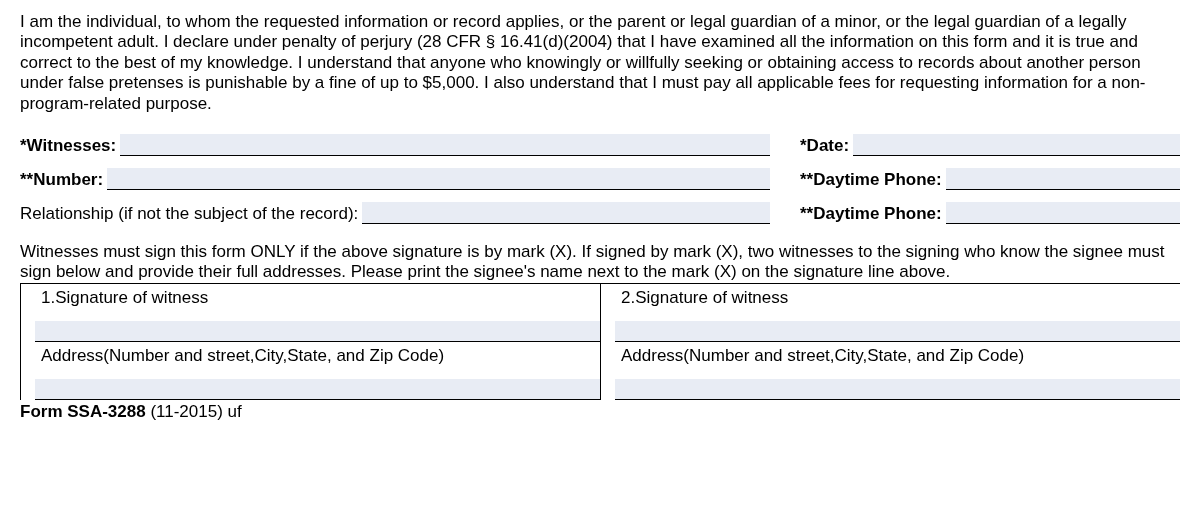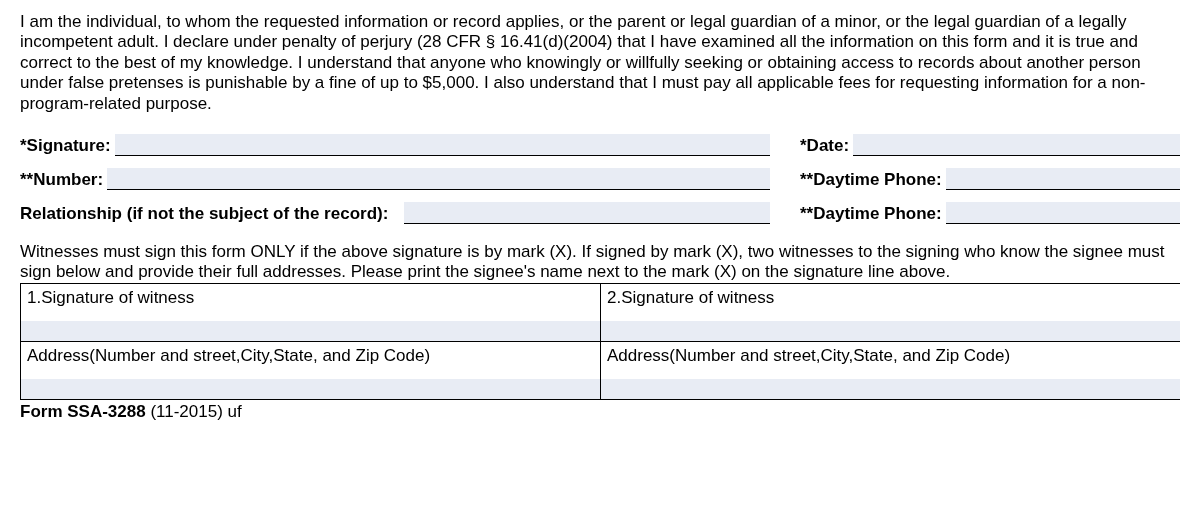--- a/index.html
+++ b/index.html
@@ -25,23 +25,23 @@
   .field-group {
     display: flex;
     align-items: flex-end;
   }
   .field-label {
     font-weight: bold;
     white-space: nowrap;
     padding-right: 4px;
   }
   .field-label-normal {
-    font-weight: bold;
+    font-weight: normal;
     white-space: nowrap;
-    padding-right: 16px;
+    padding-right: 4px;
   }
   .field-input {
     border: none;
     border-bottom: 1px solid #000;
     background-color: #e8ecf4;
     height: 22px;
     font-size: 16px;
     padding: 2px 4px;
     outline: none;
   }
@@ -61,20 +61,21 @@
     flex-direction: column;
   }
   .witness-col:first-child {
     border-right: 1px solid #000;
   }
   .witness-cell {
     border-bottom: 1px solid #000;
     padding: 4px 6px 0 6px;
     height: 58px;
     position: relative;
+    margin-left: 14px;
   }
   .witness-cell-label {
     font-weight: normal;
   }
   .witness-fill {
     background-color: #e8ecf4;
     position: absolute;
     bottom: 0;
     left: 0;
     right: 0;
@@ -92,21 +93,21 @@
     font-weight: bold;
   }
 </style>
 </head>
 <body>
 
 <div class="declaration">I am the individual, to whom the requested information or record applies, or the parent or legal guardian of a minor, or the legal guardian of a legally incompetent adult. I declare under penalty of perjury (28 CFR § 16.41(d)(2004) that I have examined all the information on this form and it is true and correct to the best of my knowledge. I understand that anyone who knowingly or willfully seeking or obtaining access to records about another person under false pretenses is punishable by a fine of up to $5,000. I also understand that I must pay all applicable fees for requesting information for a non-program-related purpose.</div>
 
 <div class="field-row">
   <div class="field-group" style="flex:1;">
-    <span class="field-label">*Signature:</span>
+    <span class="field-label">*Witnesses:</span>
     <input class="field-input" style="flex: 1 1 0%;" value="">
   </div>
   <div class="field-group" style="width:380px;justify-content:center;">
     <span class="field-label">*Date:</span>
     <input class="field-input" style="flex: 1 1 0%;" value="">
   </div>
 </div>
 
 <div class="field-row">
   <div class="field-group" style="flex:1;">

